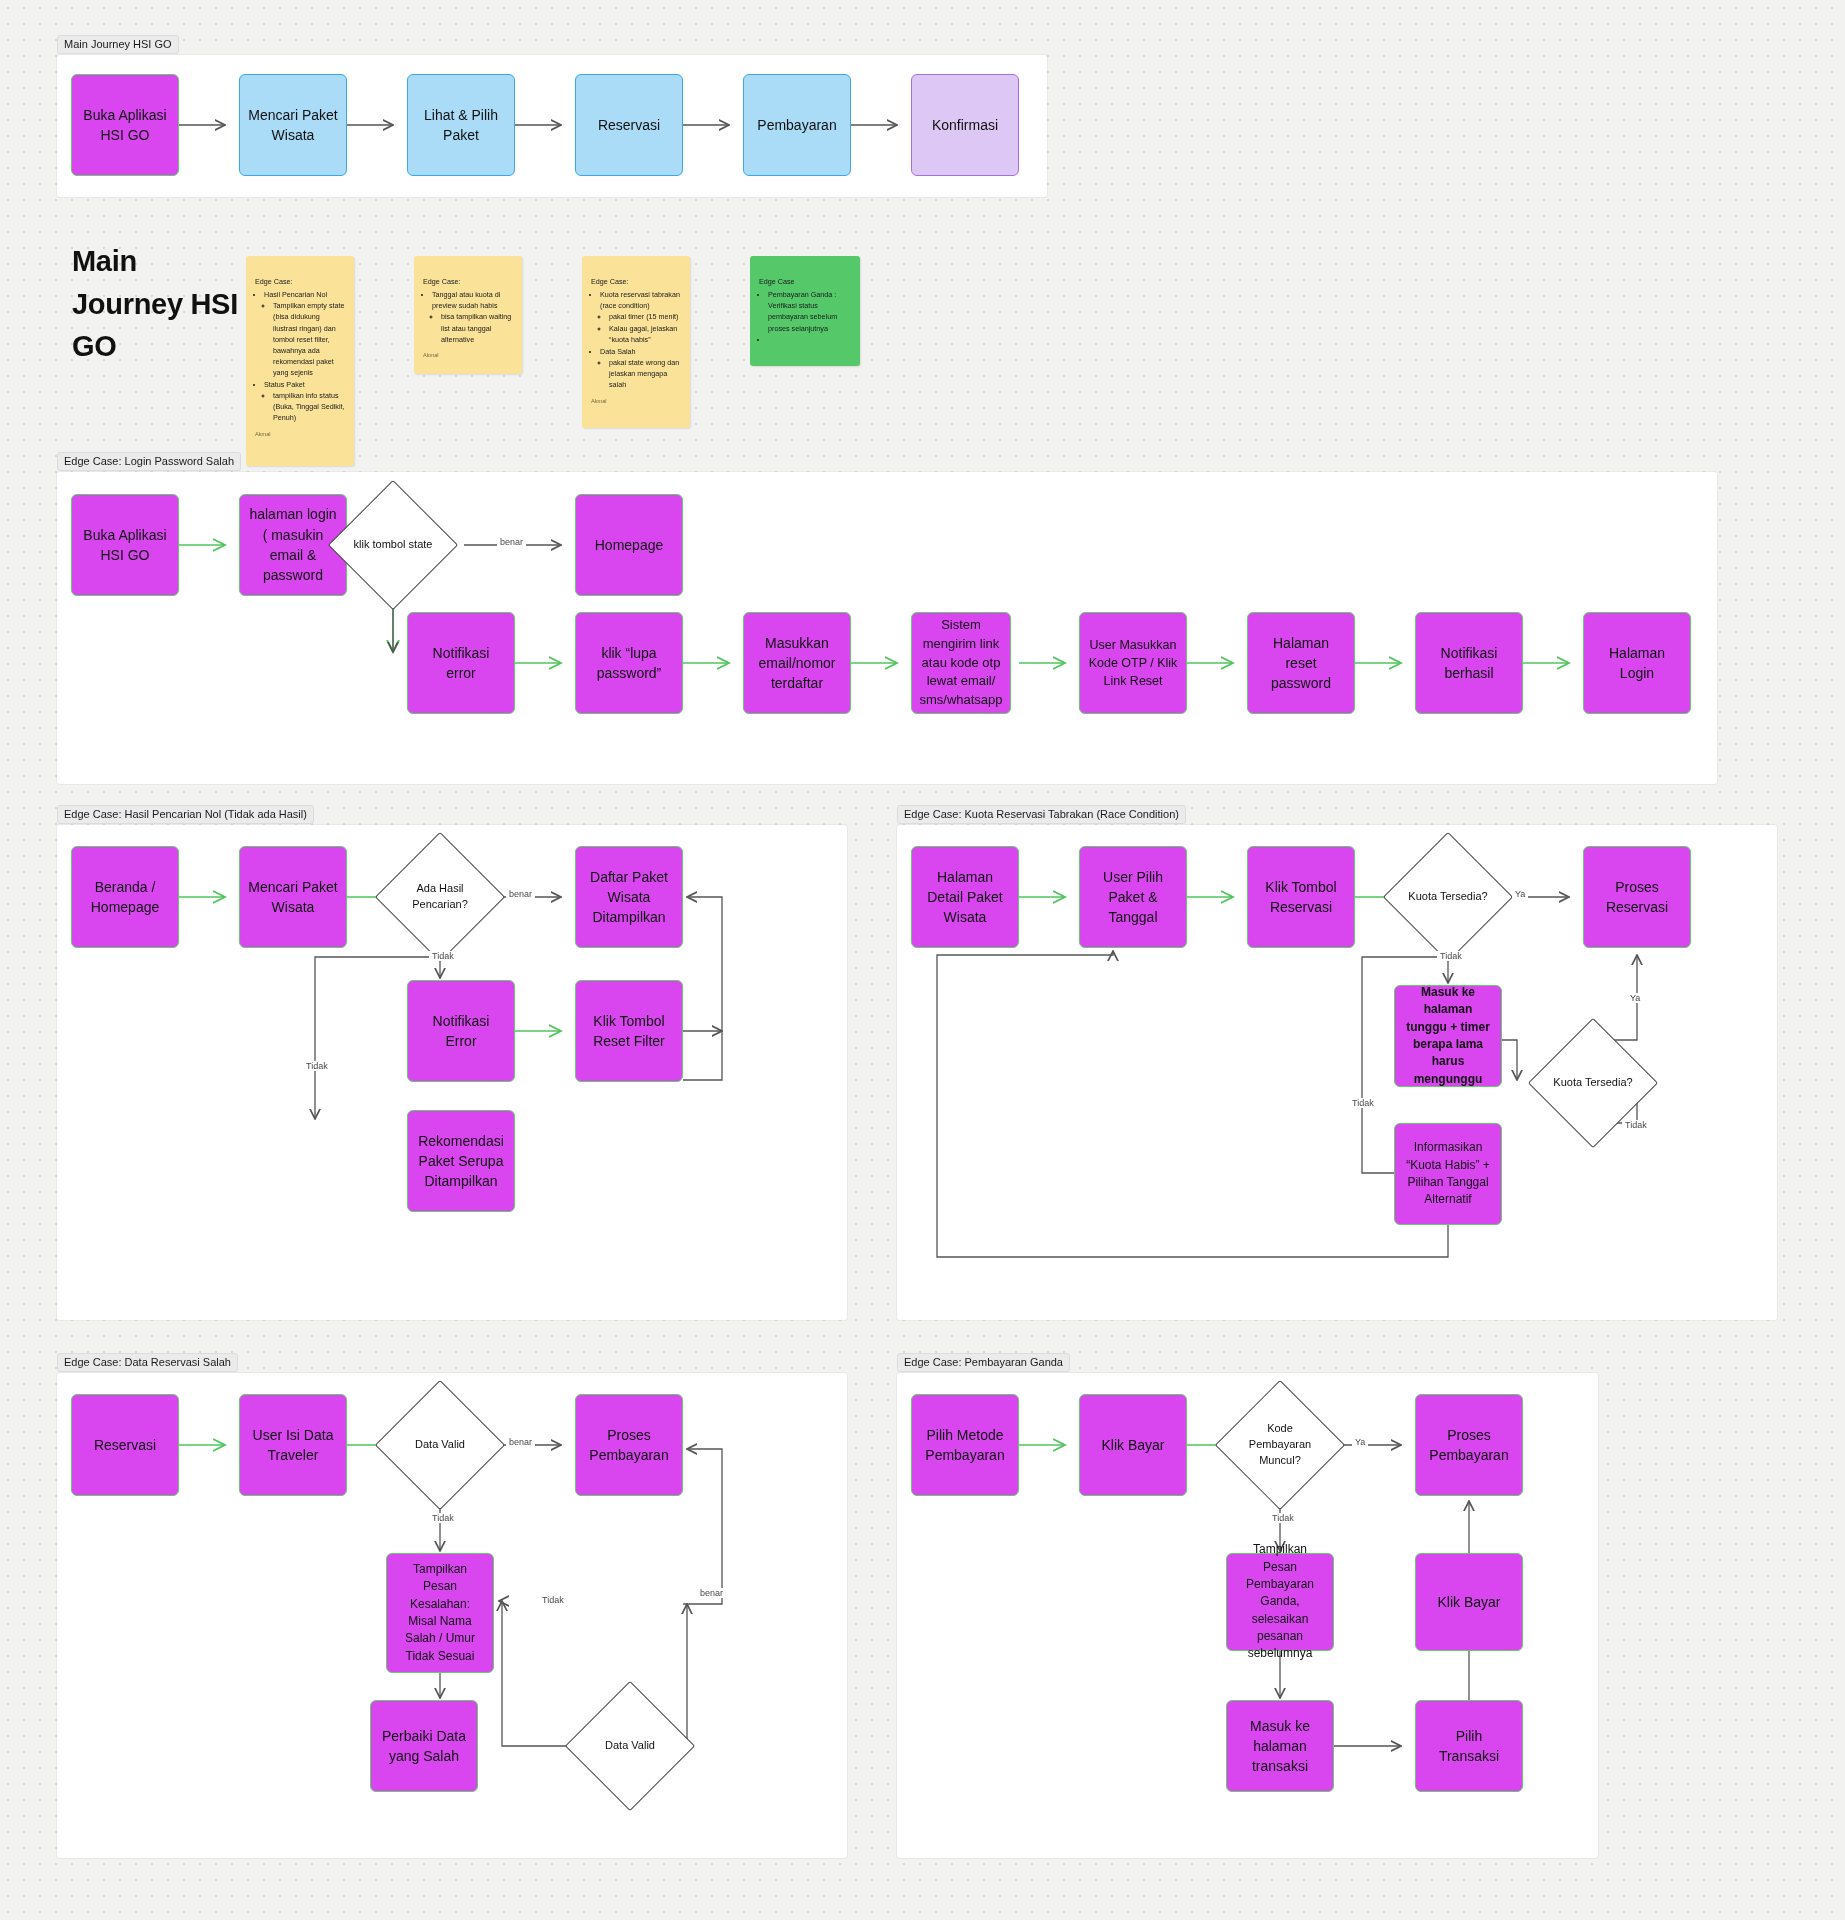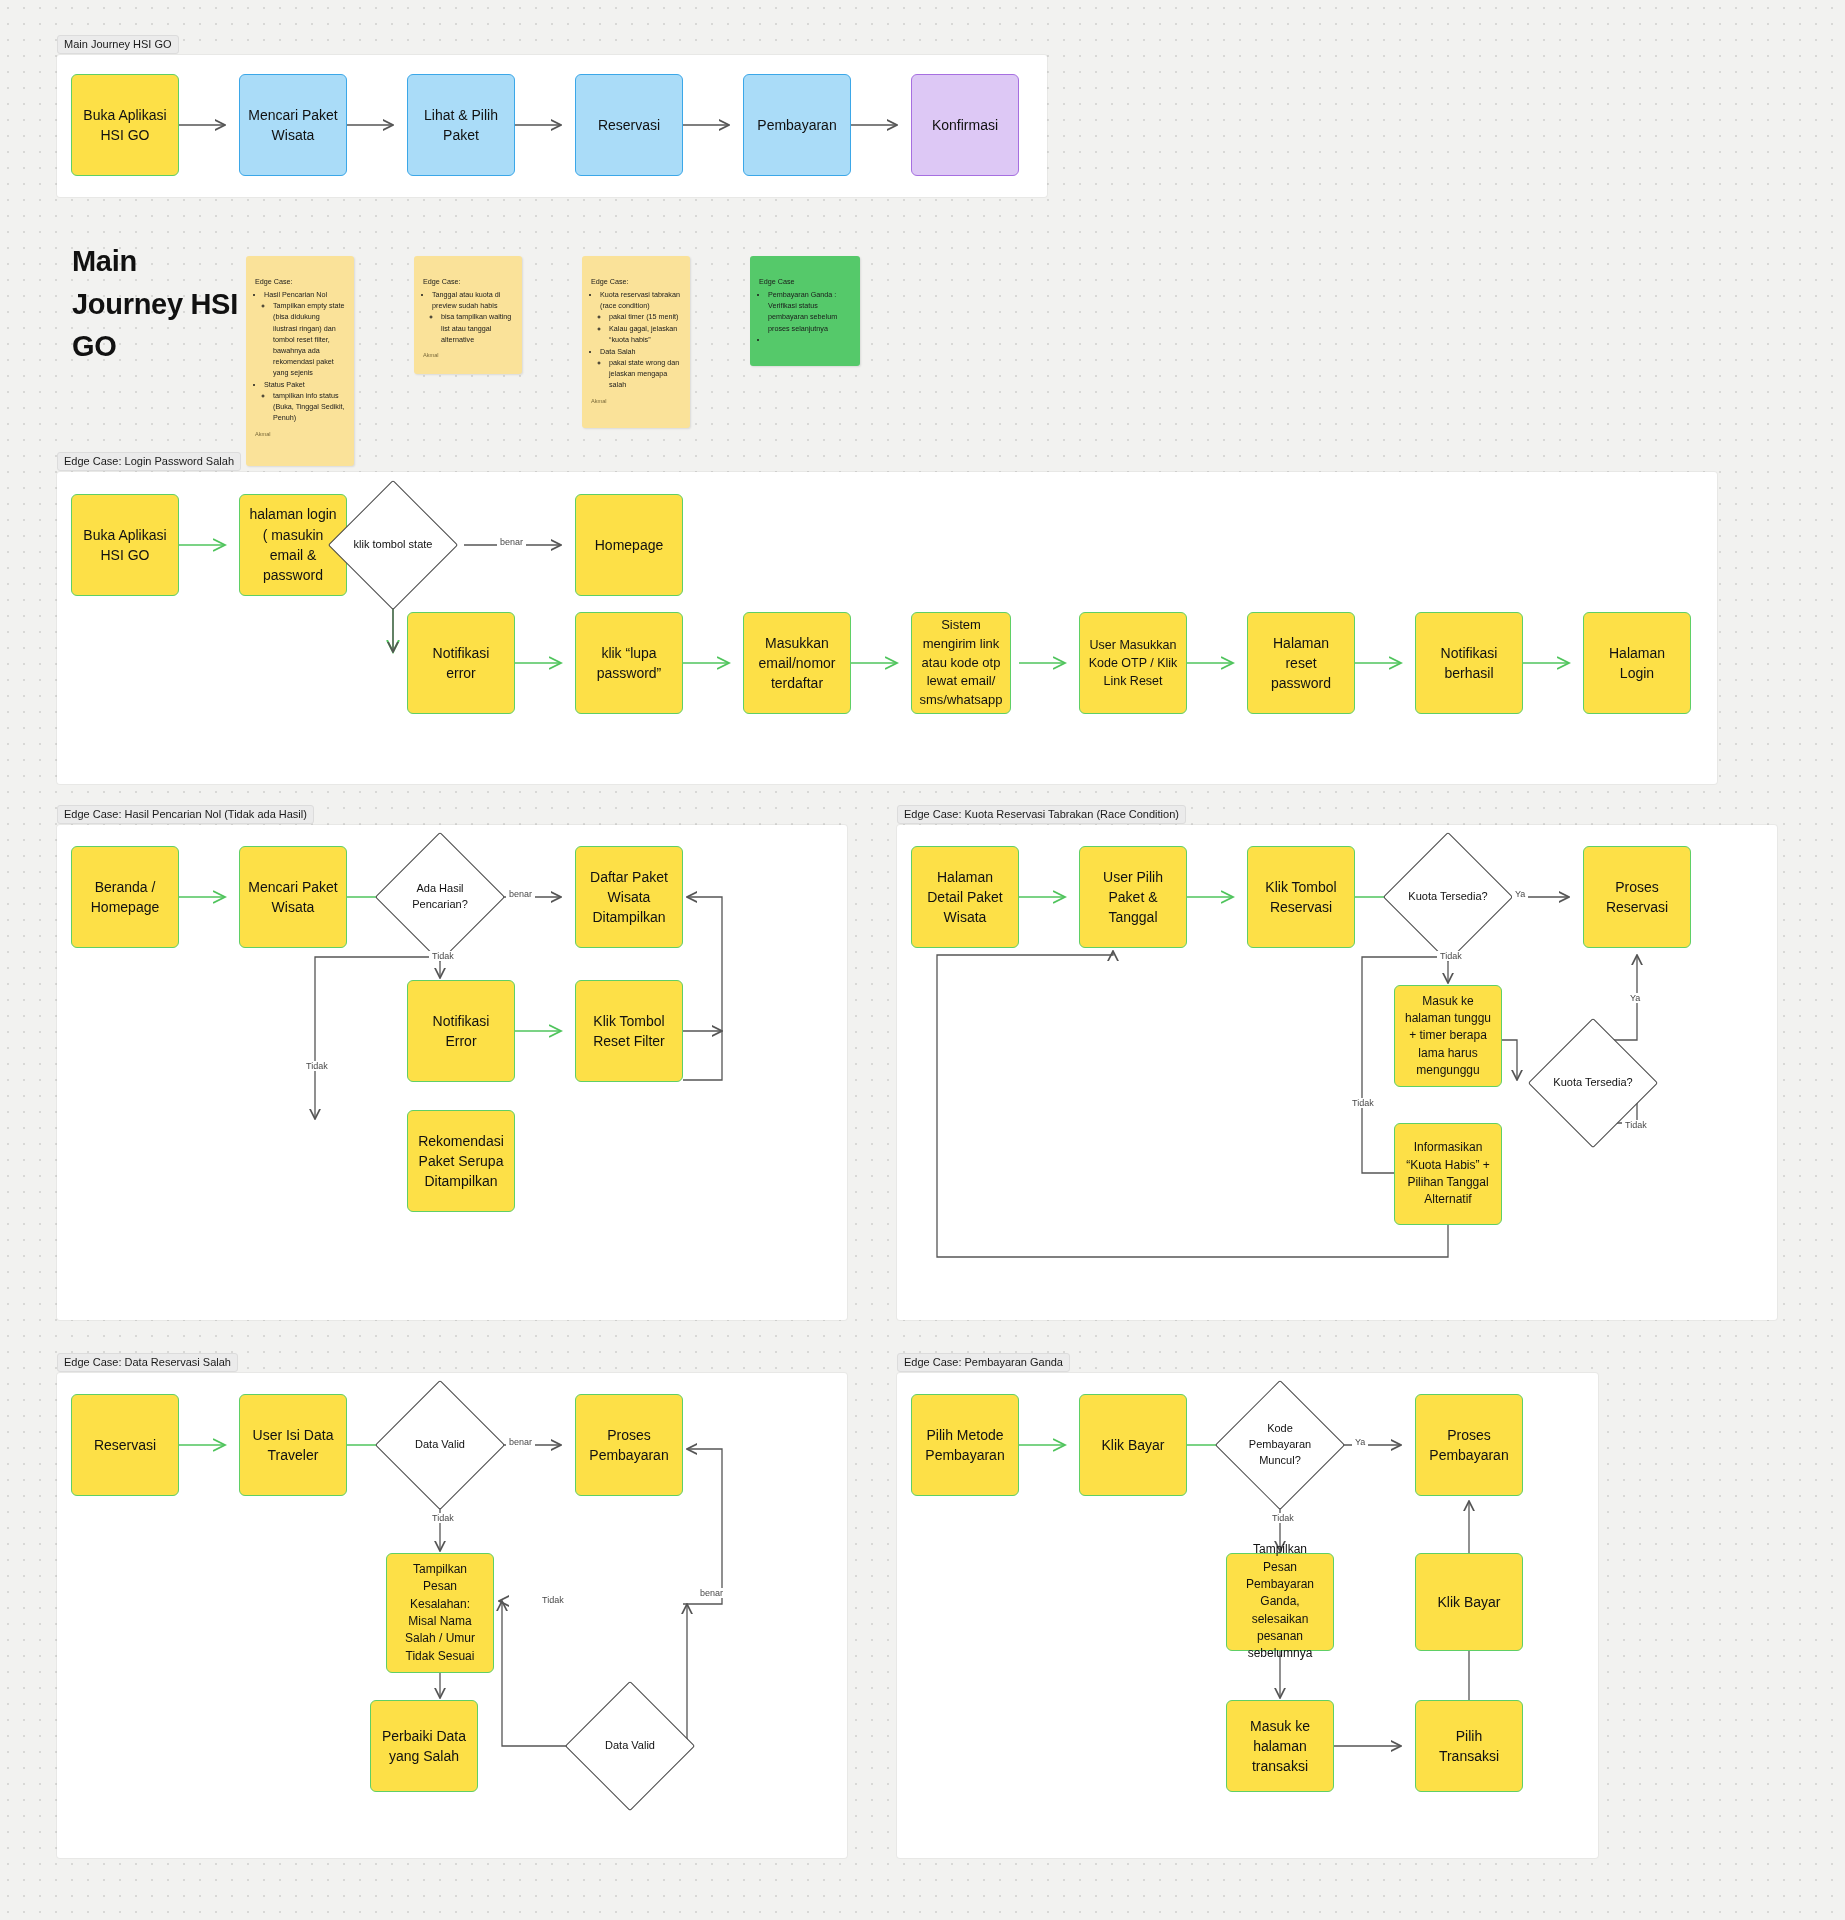--- a/index.html
+++ b/index.html
@@ -37,21 +37,21 @@
     display:flex;
     align-items:center;
     justify-content:center;
     text-align:center;
     border-radius:6px;
     font-size:14px;
     line-height:1.45;
     color:#111;
     padding:6px 8px;
   }
-  .node.green { background:#fde047; border:1.5px solid #5fcf66; }
+  .node.green { background:#d946ef; border:1.5px solid #5fcf66; }
   .node.blue  { background:#aadcf8; border:1.5px solid #3ba7e8; }
   .node.purple{ background:#ddc8f5; border:1.5px solid #a66fe0; }
   .diamond {
     position:absolute;
     display:flex;
     align-items:center;
     justify-content:center;
     text-align:center;
     font-size:11px;
     color:#111;
@@ -297,21 +297,21 @@
     <div class="dshape"></div>
     <div class="dtext">Kuota Tersedia?</div>
   </div>
   <div class="edge-label" style="left:615px; top:64px;">Ya</div>
   <div class="edge-label" style="left:540px; top:126px;">Tidak</div>
   <div class="edge-label" style="left:730px; top:168px;">Ya</div>
   <div class="edge-label" style="left:725px; top:295px;">Tidak</div>
   <div class="edge-label" style="left:452px; top:273px;">Tidak</div>
 
   <div class="node green" style="left:686px; top:21px; width:108px; height:102px;">Proses Reservasi</div>
-  <div class="node green" style="left:497px; top:160px; width:108px; height:102px; font-size:12px;">Masuk ke halaman tunggu + timer berapa lama harus mengunggu</div>
+  <div class="node green" style="left:497px; top:160px; width:108px; height:102px; font-size:12px;font-weight:bold;">Masuk ke halaman tunggu + timer berapa lama harus mengunggu</div>
 
   <div class="diamond" style="left:650px; top:212px; width:92px; height:92px;">
     <div class="dshape"></div>
     <div class="dtext">Kuota Tersedia?</div>
   </div>
 
   <div class="node green" style="left:497px; top:298px; width:108px; height:102px; font-size:12px;">Informasikan “Kuota Habis” + Pilihan Tanggal Alternatif</div>
 </div>
 
 <div class="frame" style="left:57px; top:1373px; width:790px; height:485px;">

